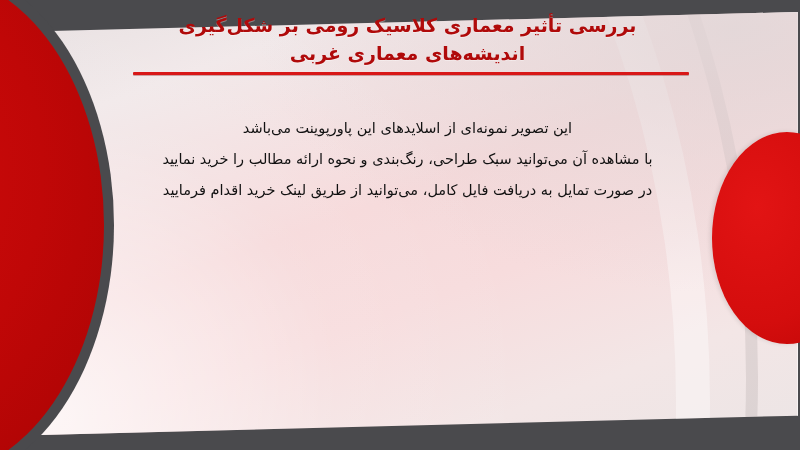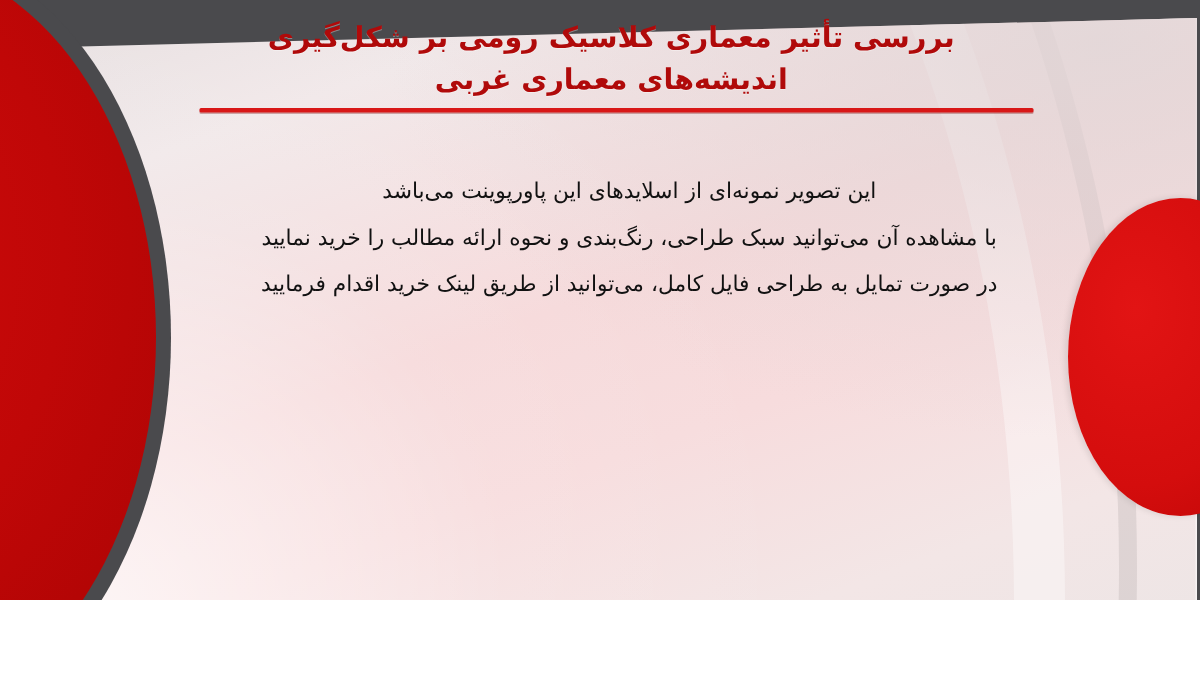--- a/index.html
+++ b/index.html
@@ -8,21 +8,21 @@
     padding: 0;
     background: #ffffff;
   }
   body {
     font-family: "DejaVu Sans", sans-serif;
   }
 
   #slide {
     position: relative;
     width: 800px;
-    height: 400px;
+    height: 450px;
     overflow: hidden;
     background: #e5e5e5;
   }
 
   
   #frame-band {
     position: absolute;
     inset: 0;
     background: #4a4a4d;
     z-index: 1;
@@ -137,21 +137,21 @@
     height: 3px;
     background: #d81717;
     border-radius: 1px;
     box-shadow: 0 1px 0 rgba(120,0,0,0.30);
     z-index: 6;
   }
 
   
   #body-block {
     position: absolute;
-    left: 132px;
+    left: 120px;
     top: 118px;
     width: 575px;
     z-index: 6;
     direction: rtl;
     text-align: center;
   }
   .body-line {
     margin: 0 0 9px 0;
     font-family: "DejaVu Sans", sans-serif;
     font-size: 14.5px;
@@ -193,16 +193,16 @@
 
   <div id="title-block">
     <h1 id="title-text">بررسی تأثیر معماری کلاسیک رومی بر شکل‌گیری
 اندیشه‌های معماری غربی</h1>
   </div>
   <div id="title-rule"></div>
 
   <div id="body-block">
     <p class="body-line">این تصویر نمونه‌ای از اسلایدهای این پاورپوینت می‌باشد</p>
     <p class="body-line">با مشاهده آن می‌توانید سبک طراحی، رنگ‌بندی و نحوه ارائه مطالب را خرید نمایید</p>
-    <p class="body-line">در صورت تمایل به طراحی فایل کامل، می‌توانید از طریق لینک خرید اقدام فرمایید</p>
+    <p class="body-line">در صورت تمایل به دریافت فایل کامل، می‌توانید از طریق لینک خرید اقدام فرمایید</p>
   </div>
 
 </div>
 
 </body></html>

